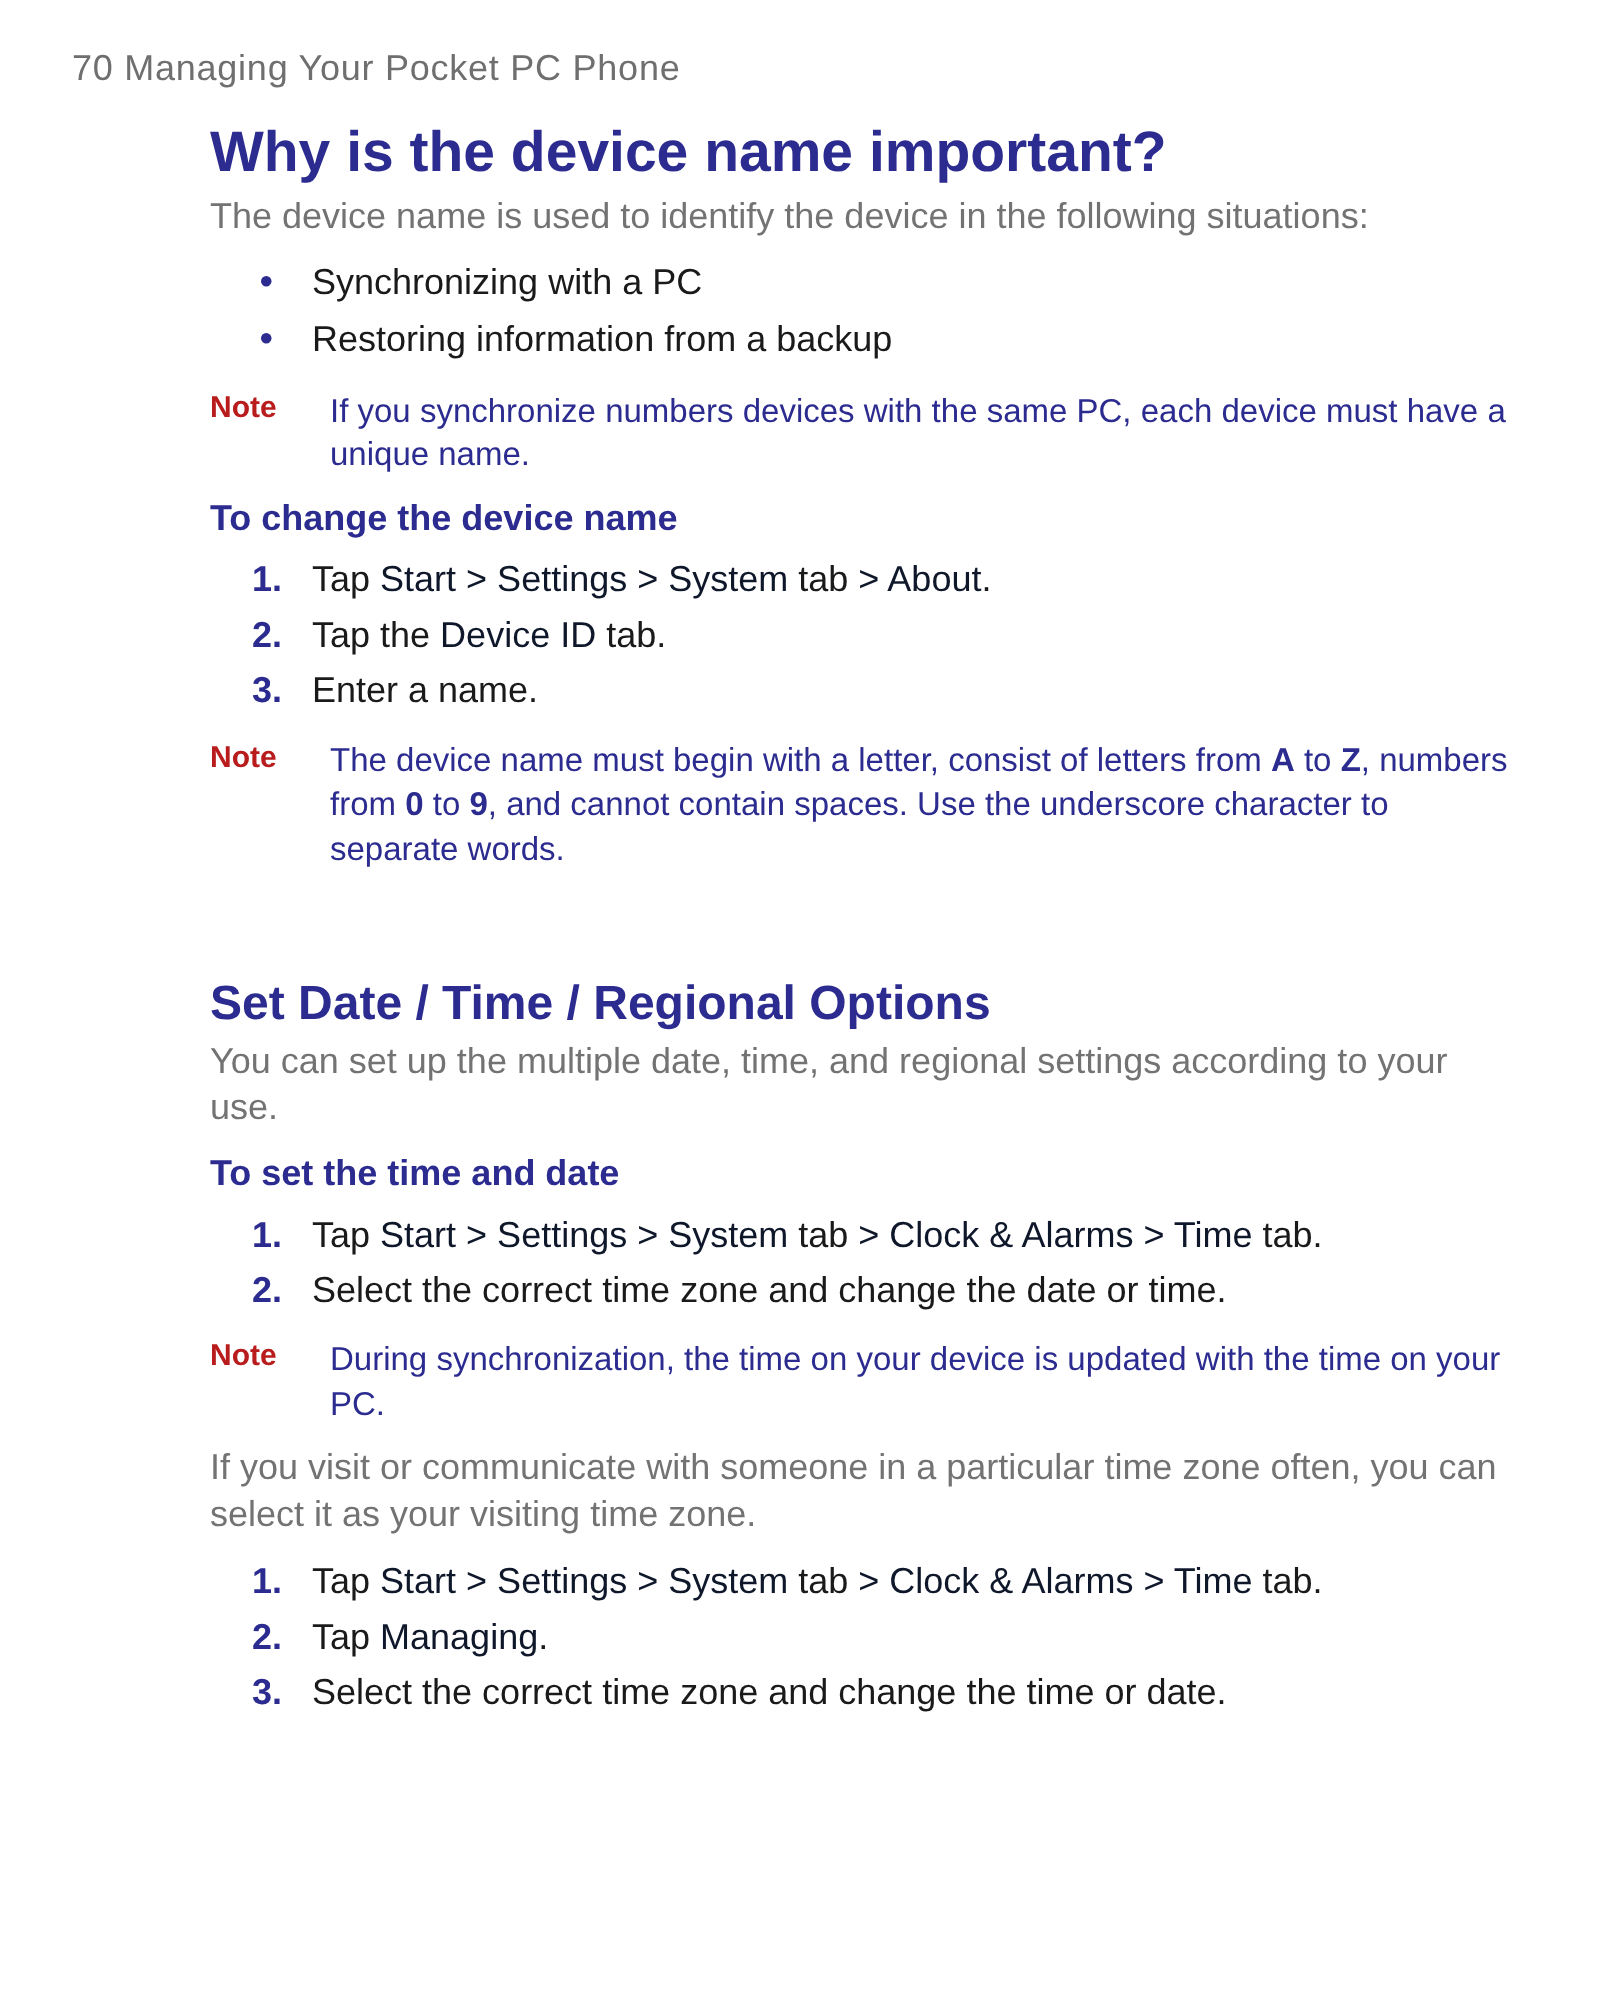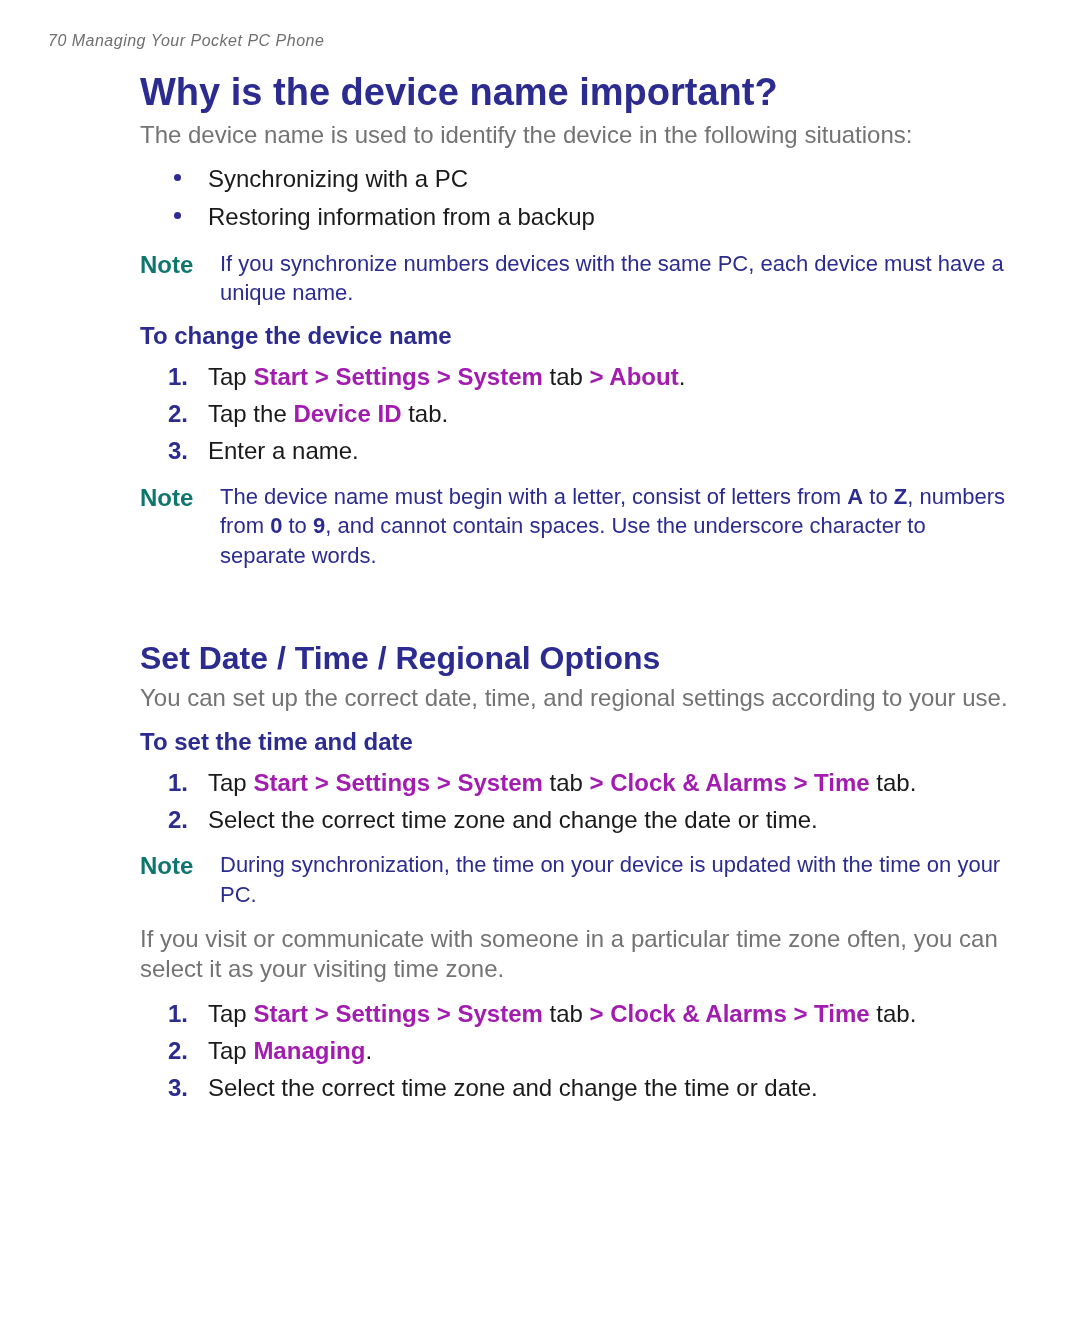--- a/index.html
+++ b/index.html
@@ -10,25 +10,24 @@
     color: #1a1a1a;
   }
   .page {
     width: 1080px;
     min-height: 1327px;
     box-sizing: border-box;
     padding: 32px 64px 80px 48px;
     position: relative;
   }
   .running-head {
-    font-size: 16px;
+    font-size: 24px;
     color: #6f6f6f;
     letter-spacing: 0.5px;
     margin: 0 0 20px 0;
-    font-style: italic;
   }
   .content {
     margin-left: 92px;
   }
   .h-blue {
     color: #2b2b90;
     font-weight: 700;
     margin: 0;
   }
   h2.h-blue {
@@ -97,33 +96,33 @@
     font-weight: 700;
     font-size: 24px;
   }
   .note-block {
     display: flex;
     align-items: flex-start;
     margin: 8px 0 14px 0;
   }
   .note-label {
     flex: 0 0 80px;
-    color: #0f766e;
+    color: #b91c1c;
     font-weight: 700;
-    font-size: 24px;
+    font-size: 20px;
     line-height: 1.35;
   }
   .note-text {
     flex: 1;
     color: #2b2b90;
     font-size: 22px;
     line-height: 1.35;
   }
   strong { font-weight: 700; }
-  .bold-blk { font-weight: 700; color: #a21caf; }
+  .bold-blk { font-weight: 400; color: #0f172a; }
 </style>
 </head>
 <body>
 
 <div class="page">
 
   <div class="running-head">70  Managing Your Pocket PC Phone</div>
 
   <div class="content">
 
@@ -153,21 +152,21 @@
     </ol>
 
     <div class="note-block">
       <div class="note-label">Note</div>
       <div class="note-text">
         <span>The device name must begin with a letter, consist of letters from </span><strong>A</strong><span> to </span><strong>Z</strong><span>, numbers from </span><strong>0</strong><span> to </span><strong>9</strong><span>, and cannot contain spaces. Use the underscore character to separate words.</span>
       </div>
     </div>
 
     <h2 class="h-blue section">Set Date / Time / Regional Options</h2>
-    <p class="body">You can set up the correct date, time, and regional settings according to your use.</p>
+    <p class="body">You can set up the multiple date, time, and regional settings according to your use.</p>
 
     <h3 class="h-blue">To set the time and date</h3>
     <ol class="steps">
       <li>
         <span>Tap </span><span class="bold-blk">Start &gt; Settings &gt; System</span><span> tab </span><span class="bold-blk">&gt; Clock &amp; Alarms &gt; Time</span><span> tab.</span>
       </li>
       <li>Select the correct time zone and change the date or time.</li>
     </ol>
 
     <div class="note-block">

